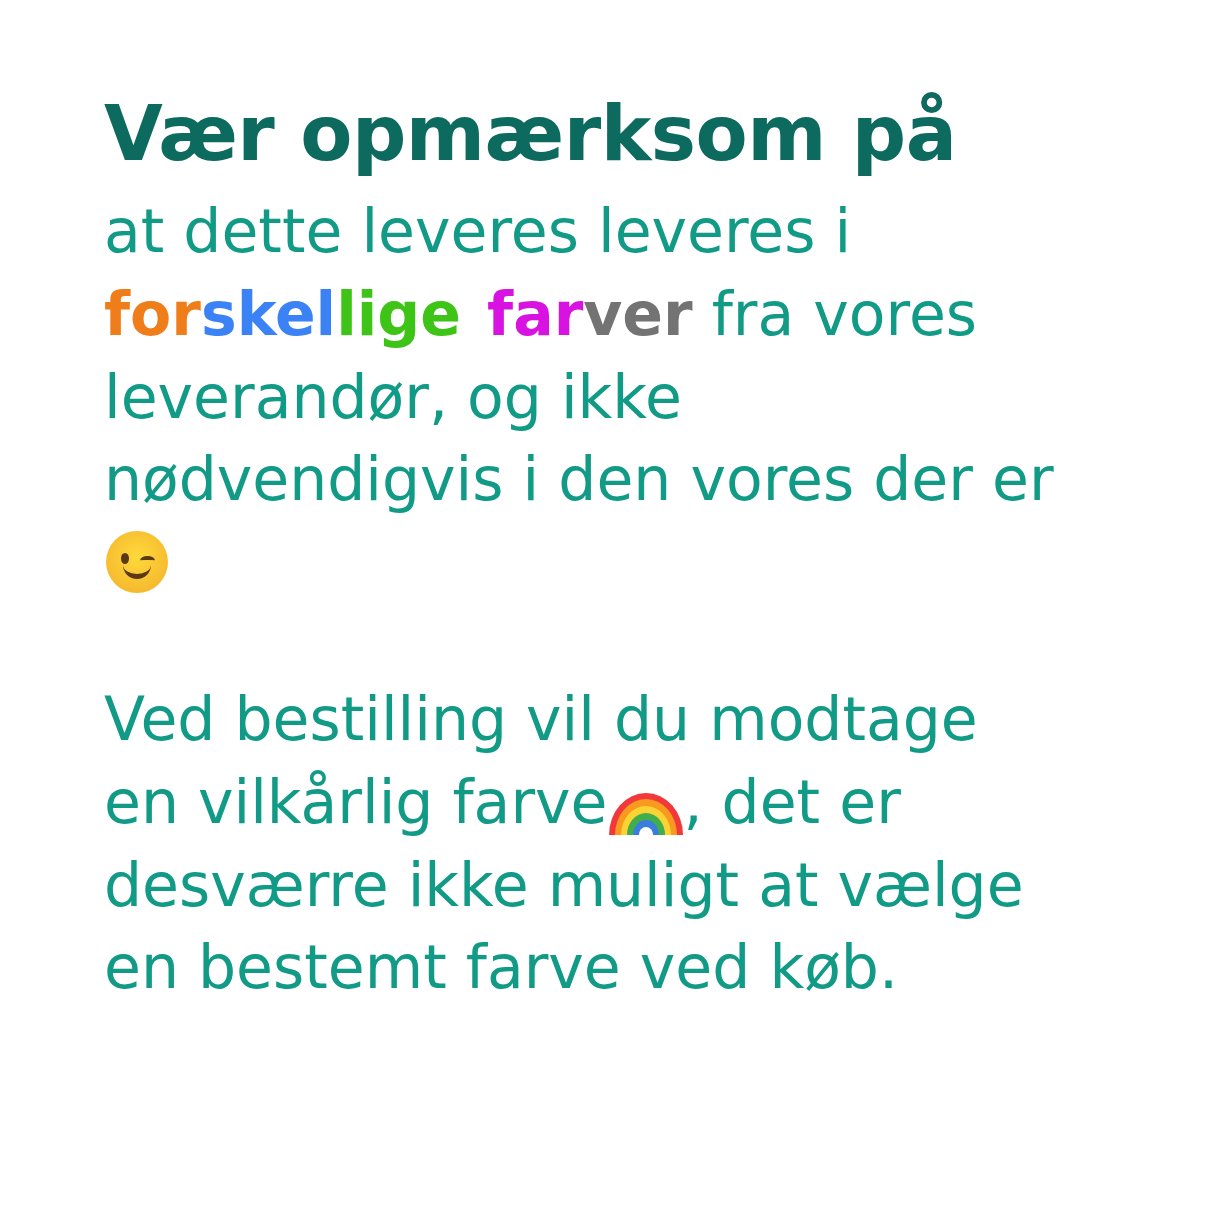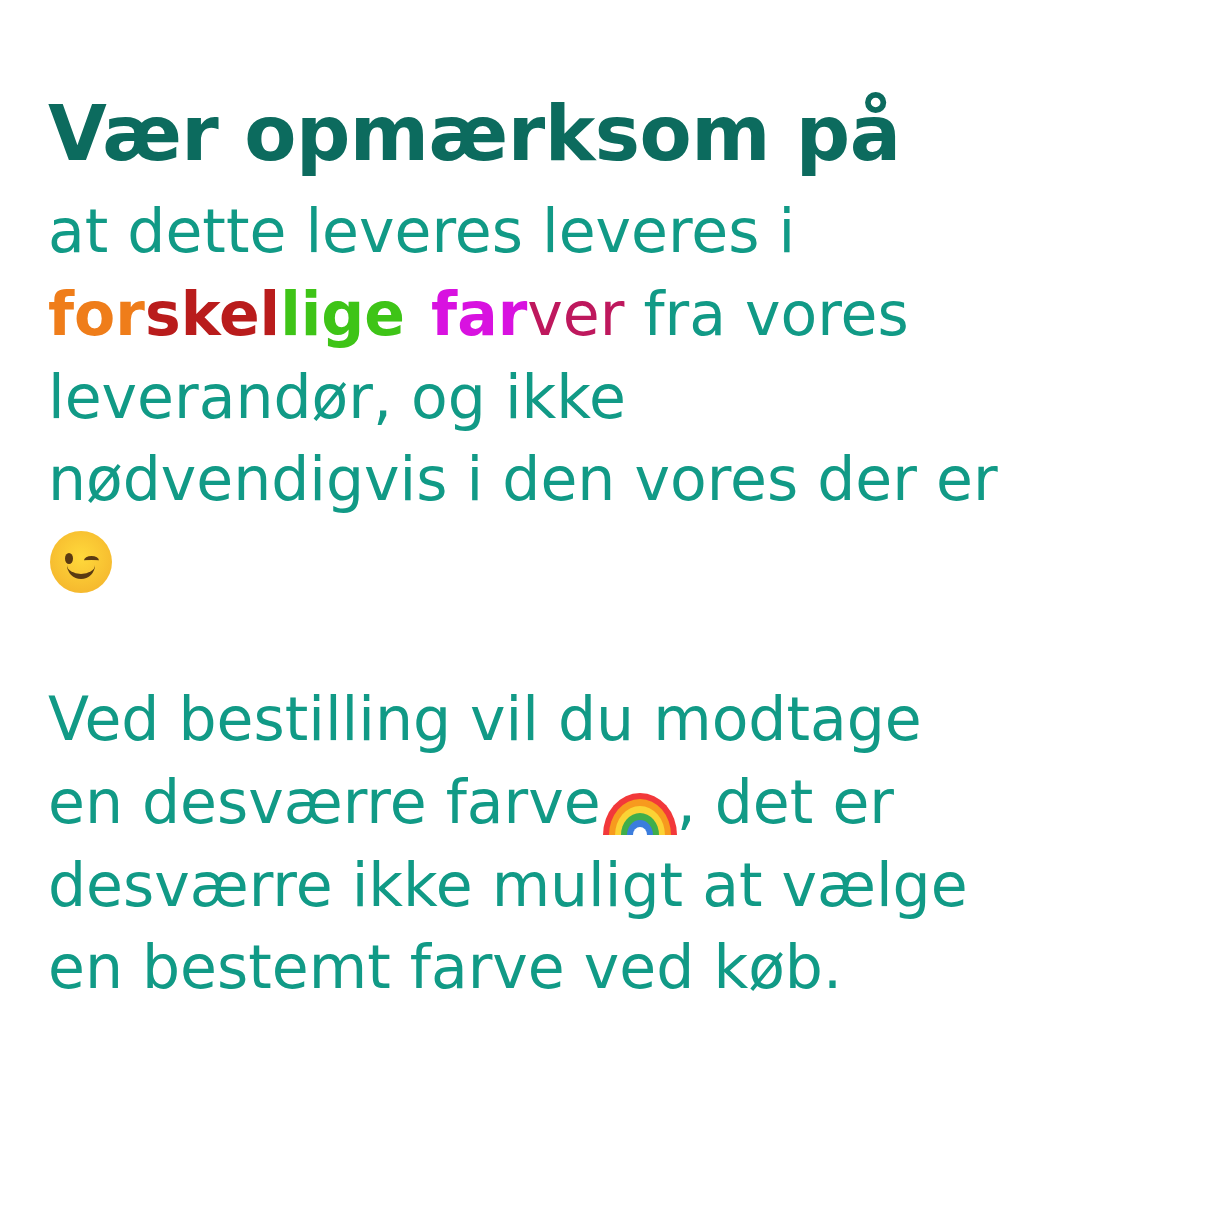--- a/index.html
+++ b/index.html
@@ -10,21 +10,21 @@
     width: 1214px;
     height: 1214px;
     background: #ffffff;
     font-family: "DejaVu Sans", "Liberation Sans", sans-serif;
     overflow: hidden;
   }
   .notice-card {
     box-sizing: border-box;
     width: 978px;
     height: 1214px;
-    padding: 96px 58px 40px 48px;
+    padding: 96px 58px 40px 104px;
     display: block;
   }
   .headline {
     font-size: 76px;
     font-weight: bold;
     color: #0c6b5e;
     line-height: 1.0;
     letter-spacing: -0.5px;
     margin: 0 0 18px 0;
     white-space: nowrap;
@@ -37,24 +37,24 @@
   }
   .body-block .line {
     display: block;
     white-space: nowrap;
   }
   .spacer-block {
     height: 74px;
   }
   
   .c-orange  { color: #ef7d1a; font-weight: bold; margin-top: 32px; }
-  .c-blue    { color: #b91c1c; font-weight: bold; }
+  .c-blue    { color: #3b82f6; font-weight: bold; }
   .c-green   { color: #3ec417; font-weight: bold; }
   .c-magenta { color: #d812e0; font-weight: bold; margin-left: 7px; }
-  .c-cyan    { color: #be185d; font-weight: normal; }
+  .c-cyan    { color: #737373; font-weight: bold; }
 
   
   .wink-emoji {
     display: inline-block;
     vertical-align: -10px;
     width: 62px;
     height: 62px;
     border-radius: 50%;
     background: radial-gradient(circle at 50% 42%, #ffd93b 0%, #f5b82e 78%, #e8a61f 100%);
     position: relative;
@@ -125,21 +125,21 @@
     <span class="line"><span> <span class="wink-emoji"><span class="eye-l"></span><span class="eye-r"></span><span class="mouth"></span></span></span></span>
 
   </div>
 
   <div class="spacer-block"></div>
 
   <div class="body-block">
 
     <span class="line">Ved bestilling vil du modtage</span>
 
-    <span class="line"><span>en desværre farve</span><span class="rainbow-emoji"><span class="rb1"></span><span class="rb2"></span><span class="rb3"></span><span class="rb4"></span><span class="rb5"></span><span class="rb6"></span></span><span>, det er</span></span>
+    <span class="line"><span>en vilkårlig farve</span><span class="rainbow-emoji"><span class="rb1"></span><span class="rb2"></span><span class="rb3"></span><span class="rb4"></span><span class="rb5"></span><span class="rb6"></span></span><span>, det er</span></span>
 
     <span class="line">desværre ikke muligt at vælge</span>
 
     <span class="line">en bestemt farve ved køb.</span>
 
   </div>
 
 </div>
 
 </body></html>

